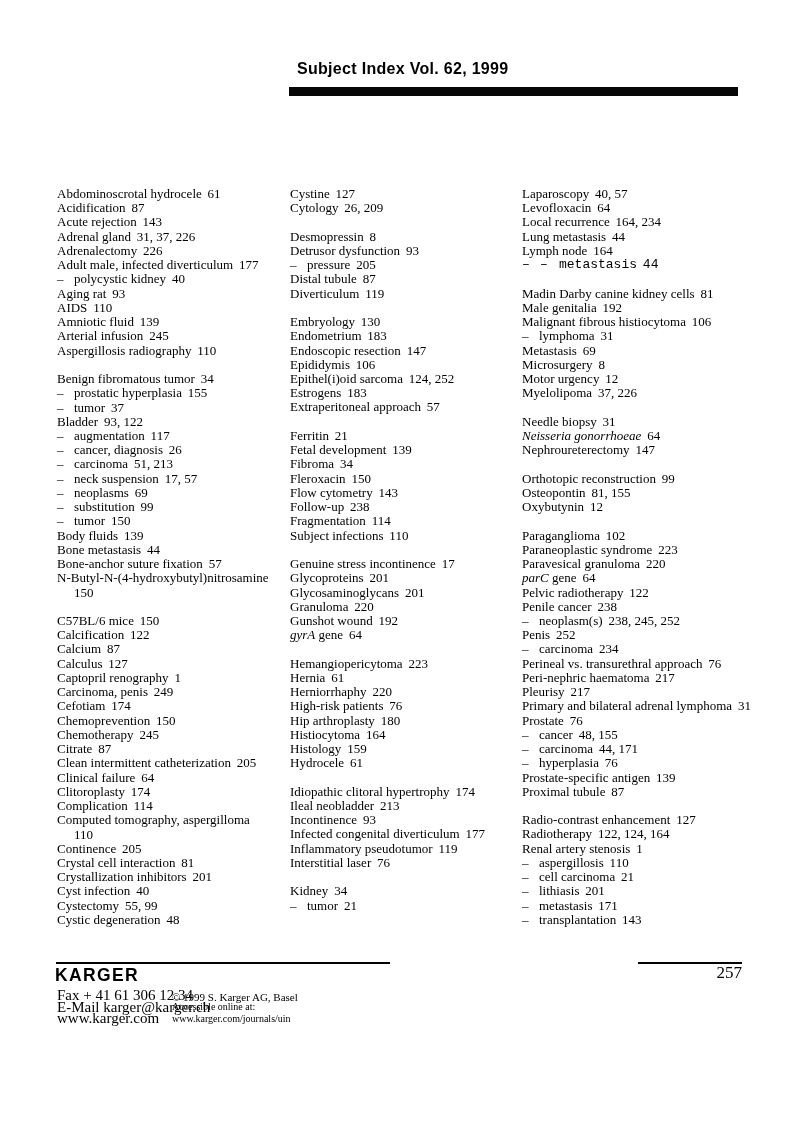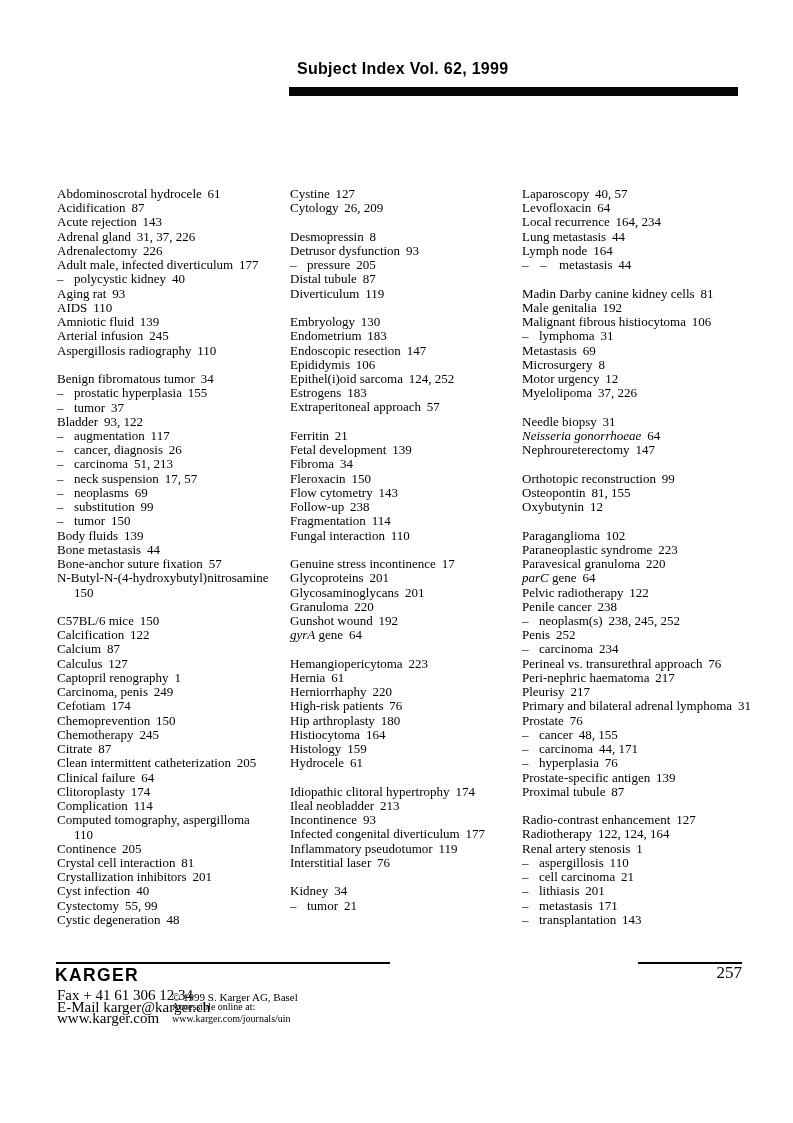--- a/index.html
+++ b/index.html
@@ -16,21 +16,21 @@
   .logo .l2{margin-left:7px;margin-top:-1px;}
 
   
   .index-col{position:absolute;top:187px;width:238px;font-size:13px;line-height:14.23px;}
   #col-0{left:57px}#col-1{left:290px}#col-2{left:522px}
   .entry{white-space:nowrap;position:relative;}
   .entry .pg{margin-left:.45em;}
   .entry .pg:first-child{margin-left:0;}
   .l1{padding-left:17px;}
   .l1::before{content:"\2013";position:absolute;left:0;}
-  .l2{padding-left:37px;}
+  .l2{padding-left:37px;font-family:Liberation Mono, monospace;}
   .l2::before{content:"\2013";position:absolute;left:0;}
   .l2::after{content:"\2013";position:absolute;left:18px;top:0;}
   .l3{padding-left:17px;}
   .blank{height:14.23px;}
 
   
   .rule{position:absolute;height:2px;background:#000;}
   .rule-left{left:56px;top:962px;width:334px;}
   .rule-right{left:638px;top:962px;width:104px;}
   .karger-logo{position:absolute;left:55px;top:965px;
@@ -124,21 +124,21 @@
         <div class="entry l0"><span class="t">Estrogens</span><span class="pg">183</span></div>
         <div class="entry l0"><span class="t">Extraperitoneal approach</span><span class="pg">57</span></div>
         <div class="blank"></div>
         <div class="entry l0"><span class="t">Ferritin</span><span class="pg">21</span></div>
         <div class="entry l0"><span class="t">Fetal development</span><span class="pg">139</span></div>
         <div class="entry l0"><span class="t">Fibroma</span><span class="pg">34</span></div>
         <div class="entry l0"><span class="t">Fleroxacin</span><span class="pg">150</span></div>
         <div class="entry l0"><span class="t">Flow cytometry</span><span class="pg">143</span></div>
         <div class="entry l0"><span class="t">Follow-up</span><span class="pg">238</span></div>
         <div class="entry l0"><span class="t">Fragmentation</span><span class="pg">114</span></div>
-        <div class="entry l0"><span class="t">Fungal interaction</span><span class="pg">110</span></div>
+        <div class="entry l0"><span class="t">Subject infections</span><span class="pg">110</span></div>
         <div class="blank"></div>
         <div class="entry l0"><span class="t">Genuine stress incontinence</span><span class="pg">17</span></div>
         <div class="entry l0"><span class="t">Glycoproteins</span><span class="pg">201</span></div>
         <div class="entry l0"><span class="t">Glycosaminoglycans</span><span class="pg">201</span></div>
         <div class="entry l0"><span class="t">Granuloma</span><span class="pg">220</span></div>
         <div class="entry l0"><span class="t">Gunshot wound</span><span class="pg">192</span></div>
         <div class="entry l0"><span class="t"><i>gyrA</i> gene</span><span class="pg">64</span></div>
         <div class="blank"></div>
         <div class="entry l0"><span class="t">Hemangiopericytoma</span><span class="pg">223</span></div>
         <div class="entry l0"><span class="t">Hernia</span><span class="pg">61</span></div>

